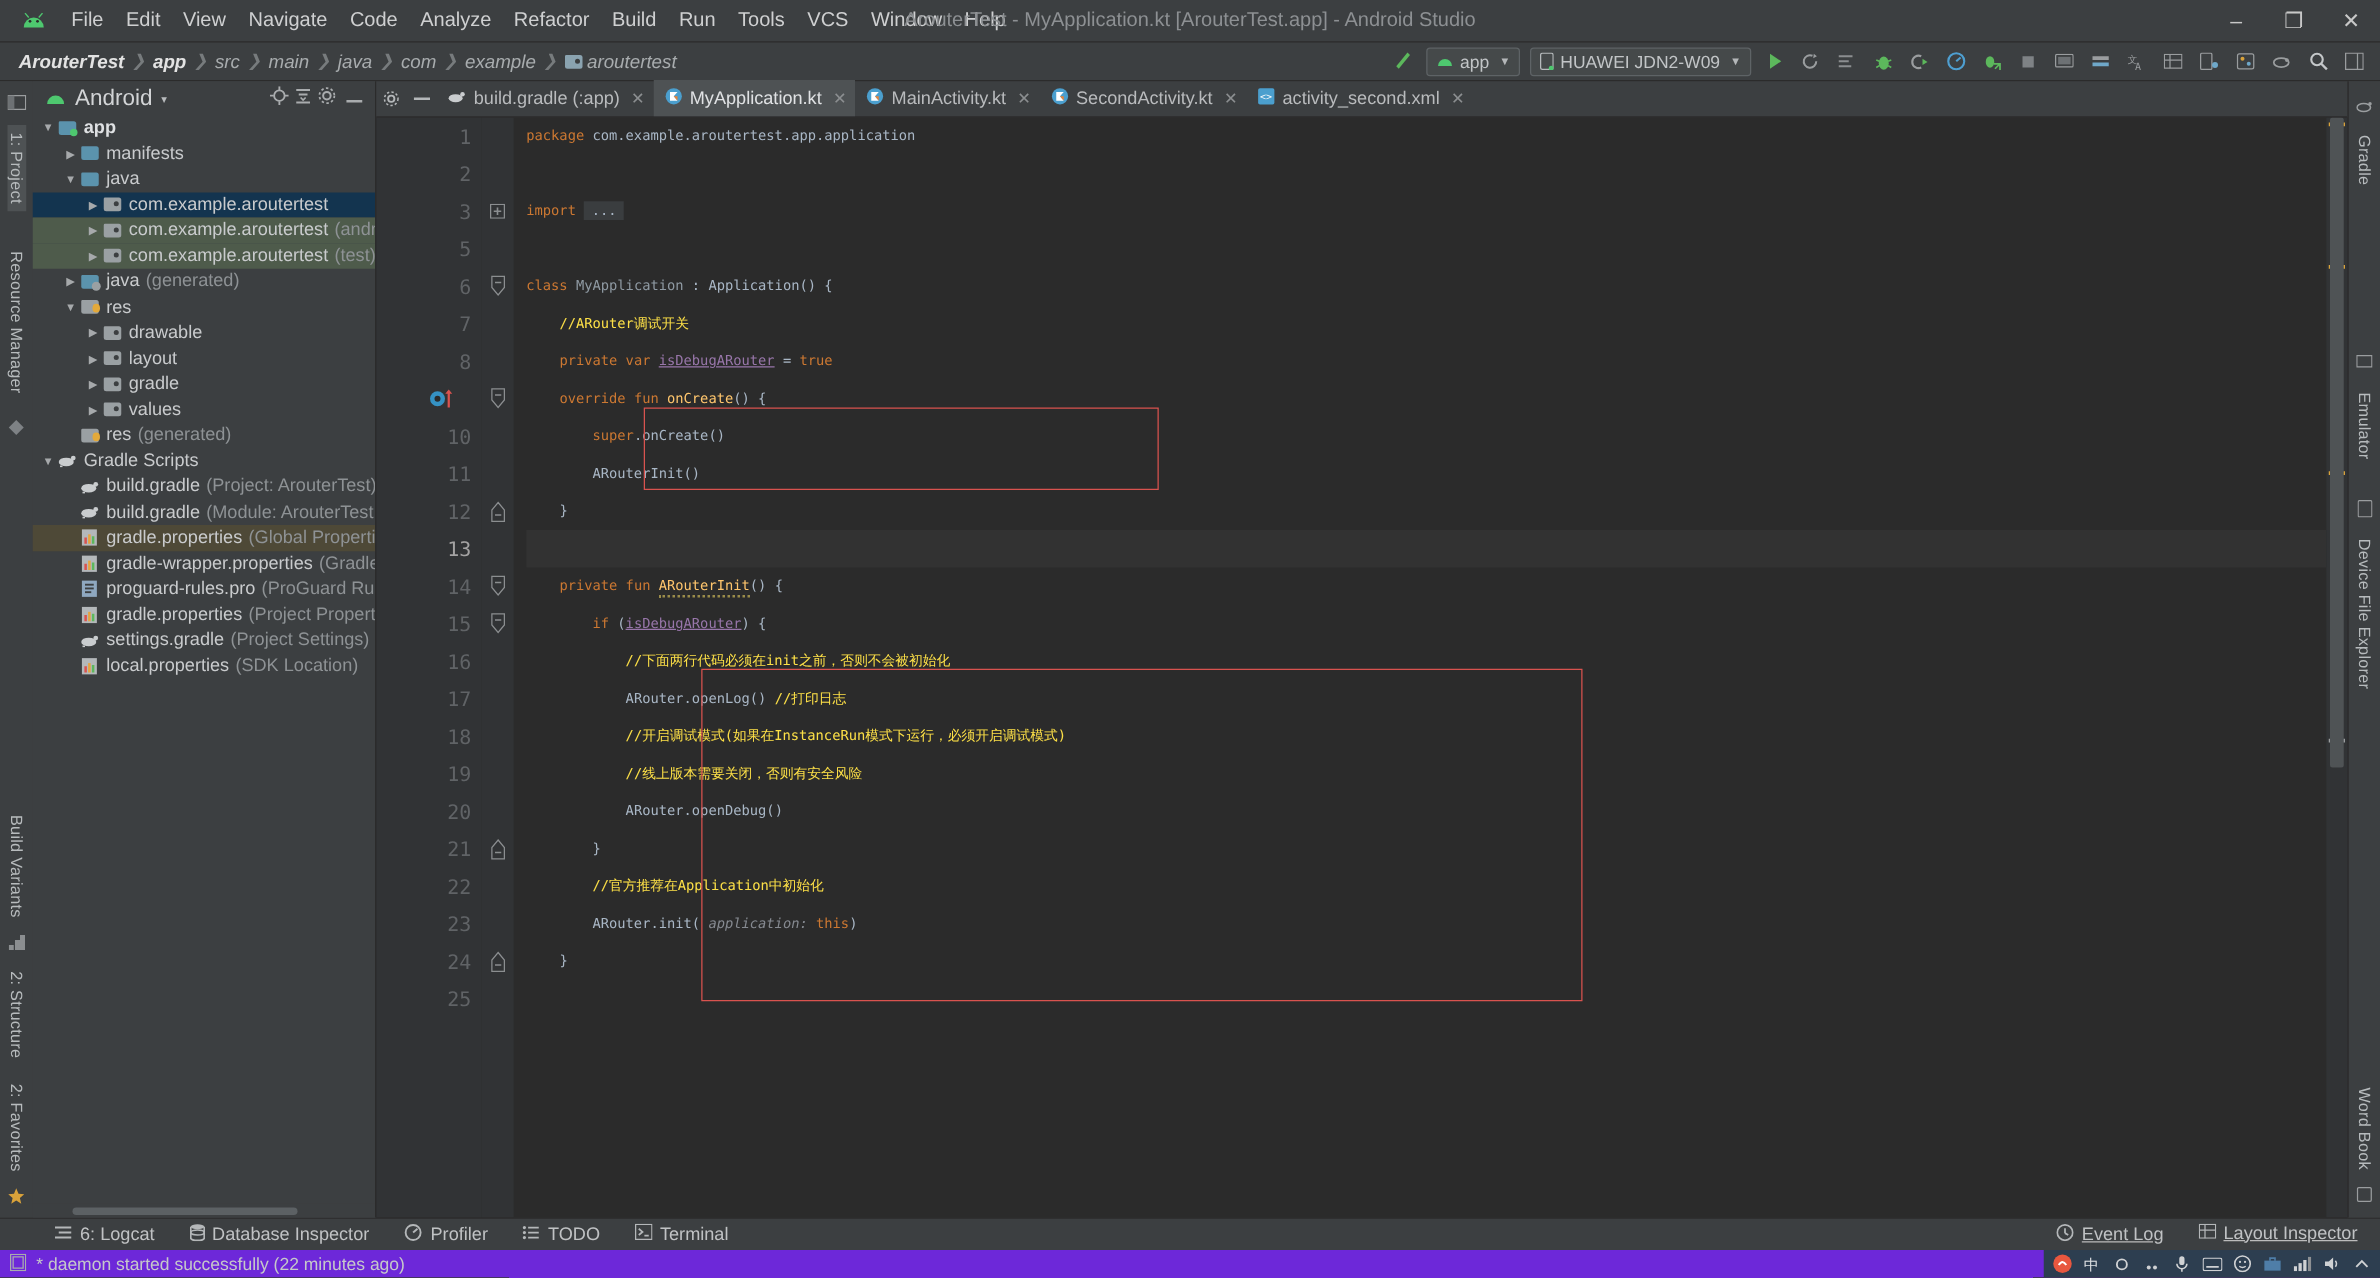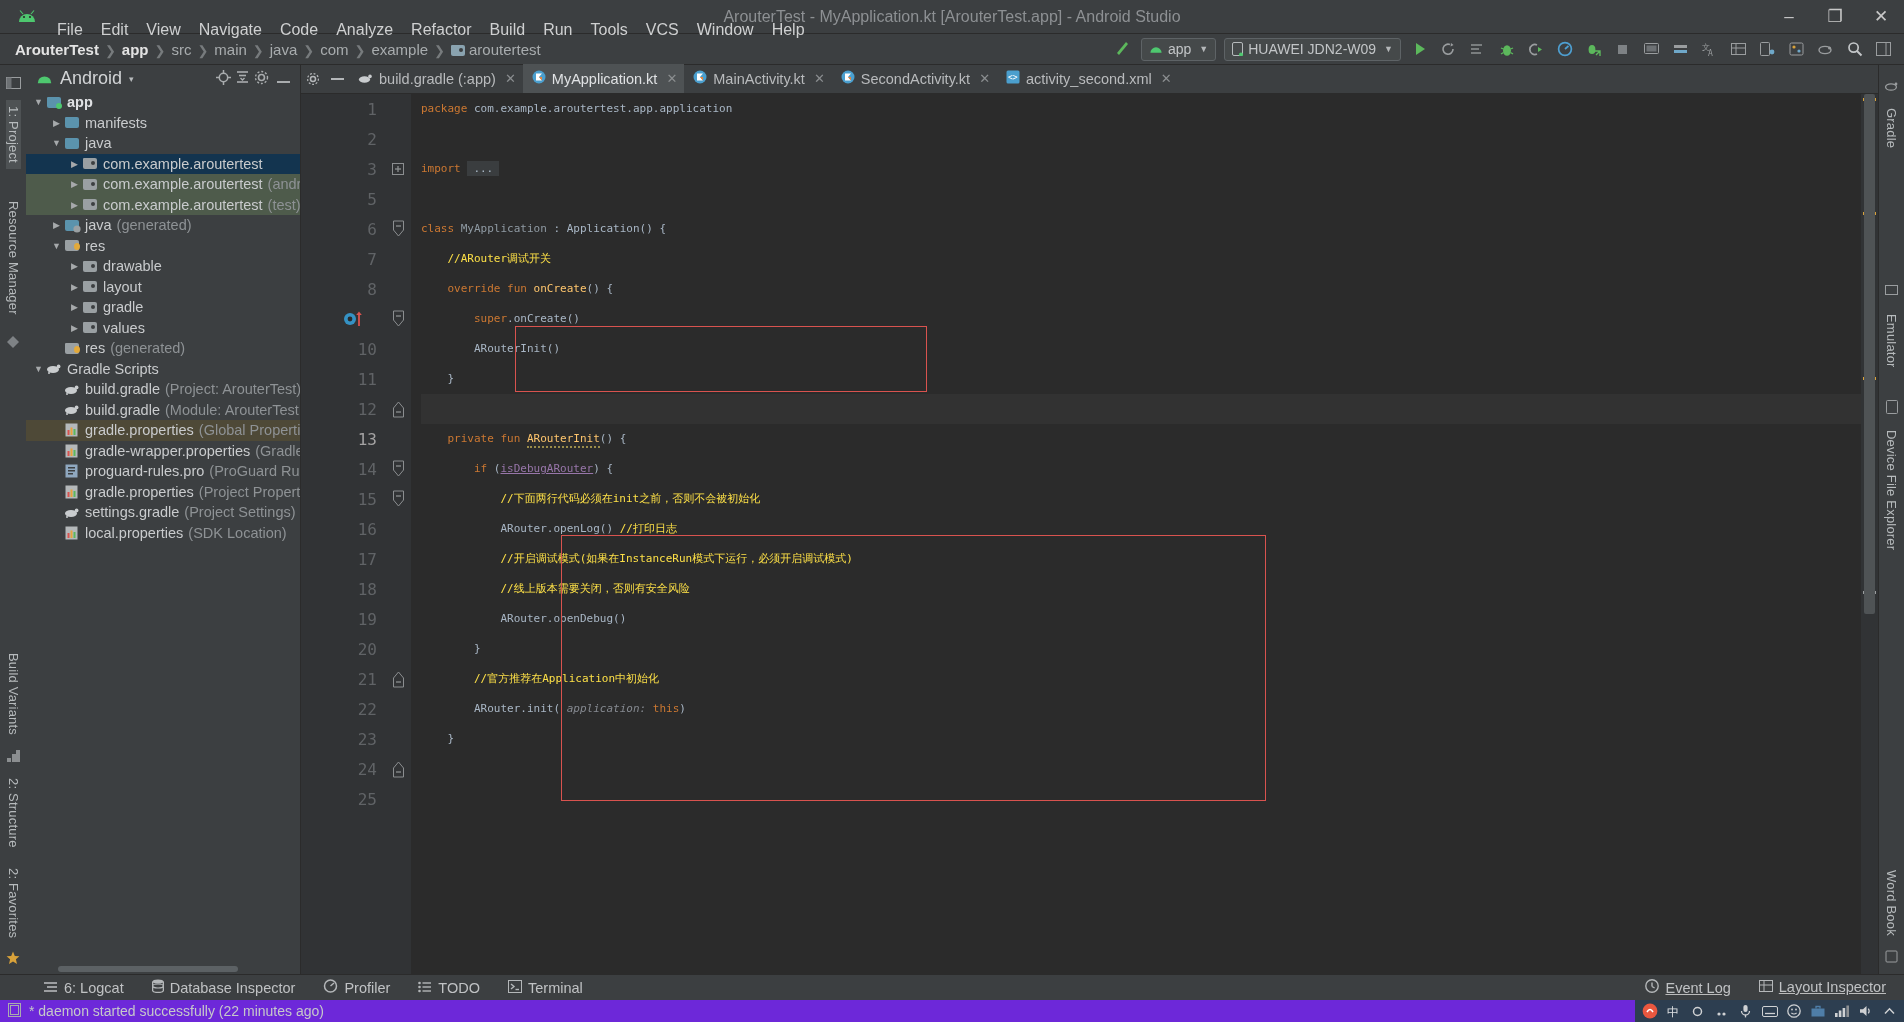--- a/index.html
+++ b/index.html
@@ -3,21 +3,21 @@
 <meta charset="utf-8">
 <style>
   * { margin:0; padding:0; box-sizing:border-box; }
   html,body{ width:1904px; height:1022px; overflow:hidden; background:#3c3f41; }
   body{ font-family:"Liberation Sans", sans-serif; font-size:15px; color:#bbbbbb; }
 
   
   #titlebar{ height:34px; background:#3c3f41; display:flex; align-items:center;
              border-bottom:1px solid #2b2b2b; position:relative; }
   #android-logo{ width:26px; margin:0 8px 0 14px; display:flex; align-items:center; justify-content:center; }
-  .menu-item{ padding:13px 9px; height:34px; line-height:34px; font-size:16px; color:#cfd0d1; cursor:default; white-space:nowrap; }
+  .menu-item{ padding:0 9px; height:34px; line-height:34px; font-size:16px; color:#cfd0d1; cursor:default; white-space:nowrap; }
   #win-title{ position:absolute; left:0; right:0; text-align:center; color:#8d9093;
               font-size:16px; pointer-events:none; }
   #win-ctrls{ margin-left:auto; display:flex; align-items:center; }
   .wc{ width:46px; height:34px; display:flex; align-items:center; justify-content:center;
        color:#c8c8c8; font-size:17px; }
 
   
   #navbar{ height:31px; background:#3c3f41; display:flex; align-items:center;
            border-bottom:1px solid #2b2b2b; padding-left:12px; }
   .crumb{ font-size:15px; color:#a8acae; padding:0 3px; white-space:nowrap; }
@@ -159,21 +159,21 @@
     </div>
   <div id="win-title">ArouterTest - MyApplication.kt [ArouterTest.app] - Android Studio</div>
   <div id="win-ctrls">
     <div class="wc">–</div>
     <div class="wc">❐</div>
     <div class="wc close">✕</div>
   </div>
 </div>
 
 <div id="navbar">
-  <div id="breadcrumb" style="display:flex;align-items:flex-end;">
+  <div id="breadcrumb" style="display:flex;align-items:flex-start;font-style:italic;">
       <span class="crumb bold"><span>ArouterTest</span></span>
       <span class="crumb-sep">❯</span>
       <span class="crumb bold"><span>app</span></span>
       <span class="crumb-sep">❯</span>
       <span class="crumb"><span>src</span></span>
       <span class="crumb-sep">❯</span>
       <span class="crumb"><span>main</span></span>
       <span class="crumb-sep">❯</span>
       <span class="crumb"><span>java</span></span>
       <span class="crumb-sep">❯</span>
@@ -752,20 +752,21 @@
           </div>
           <div class="foldmark"></div>
         </div>
       <div id="code">
           <div class="cl"><span class="k">package</span> <span class="id">com.example.aroutertest.app.application</span></div>
           <div class="cl"></div>
           <div class="cl"><span class="k">import</span> <span class="imp" style="background: rgb(58, 61, 63); color: rgb(169, 183, 198); padding: 1px 6px;">...</span></div>
           <div class="cl"></div>
           <div class="cl"><span class="k">class</span> <span class="id" style="color:#8f9aa3">MyApplication</span> <span class="id">:</span> <span class="id">Application</span><span class="id">() {</span></div>
           <div class="cl">    <span class="cm">//ARouter调试开关</span></div>
+          <div class="cl">    <span class="k">private</span> <span class="k">var</span> <span class="prop underl">isDebugARouter</span> <span class="id">=</span> <span class="k">true</span></div>
           <div class="cl">    <span class="k">override</span> <span class="k">fun</span> <span class="fn">onCreate</span><span class="id">() {</span></div>
           <div class="cl">        <span class="k">super</span><span class="id">.</span><span class="id">onCreate</span><span class="id">()</span></div>
           <div class="cl">        <span class="id">ARouterInit</span><span class="id">()</span></div>
           <div class="cl">    <span class="id">}</span></div>
           <div class="cl cur"></div>
           <div class="cl">    <span class="k">private</span> <span class="k">fun</span> <span class="fn squig">ARouterInit</span><span class="id">() {</span></div>
           <div class="cl">        <span class="k">if</span> <span class="id">(</span><span class="prop underl">isDebugARouter</span><span class="id">) {</span></div>
           <div class="cl">            <span class="cm">//下面两行代码必须在init之前，否则不会被初始化</span></div>
           <div class="cl">            <span class="id">ARouter</span><span class="id">.</span><span class="id">openLog</span><span class="id">()</span> <span class="cm">//打印日志</span></div>
           <div class="cl">            <span class="cm">//开启调试模式(如果在InstanceRun模式下运行，必须开启调试模式)</span></div>

